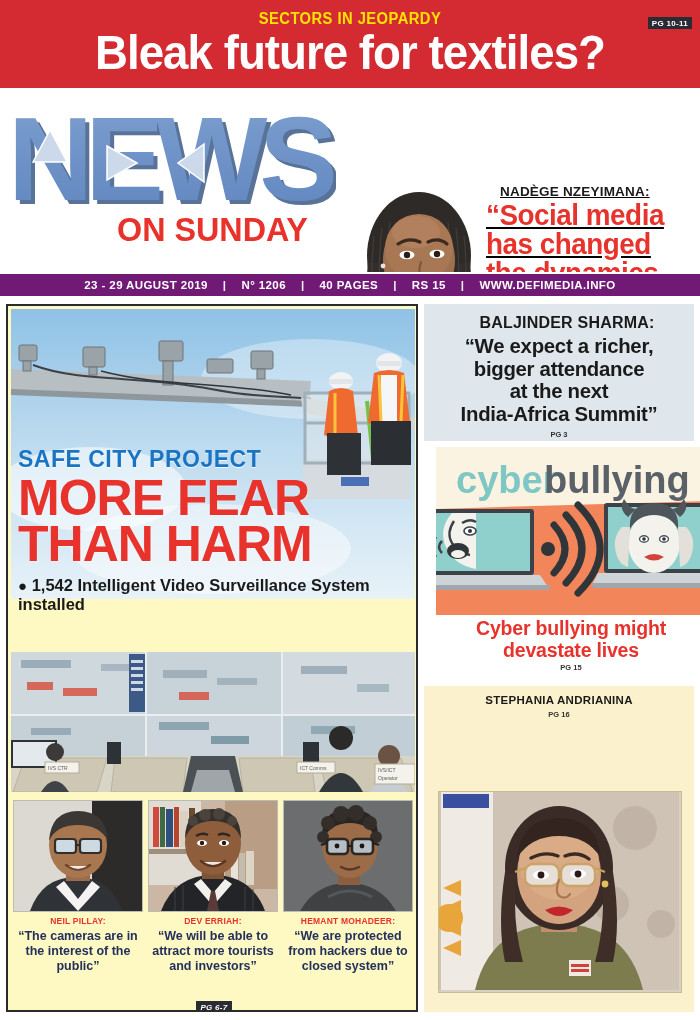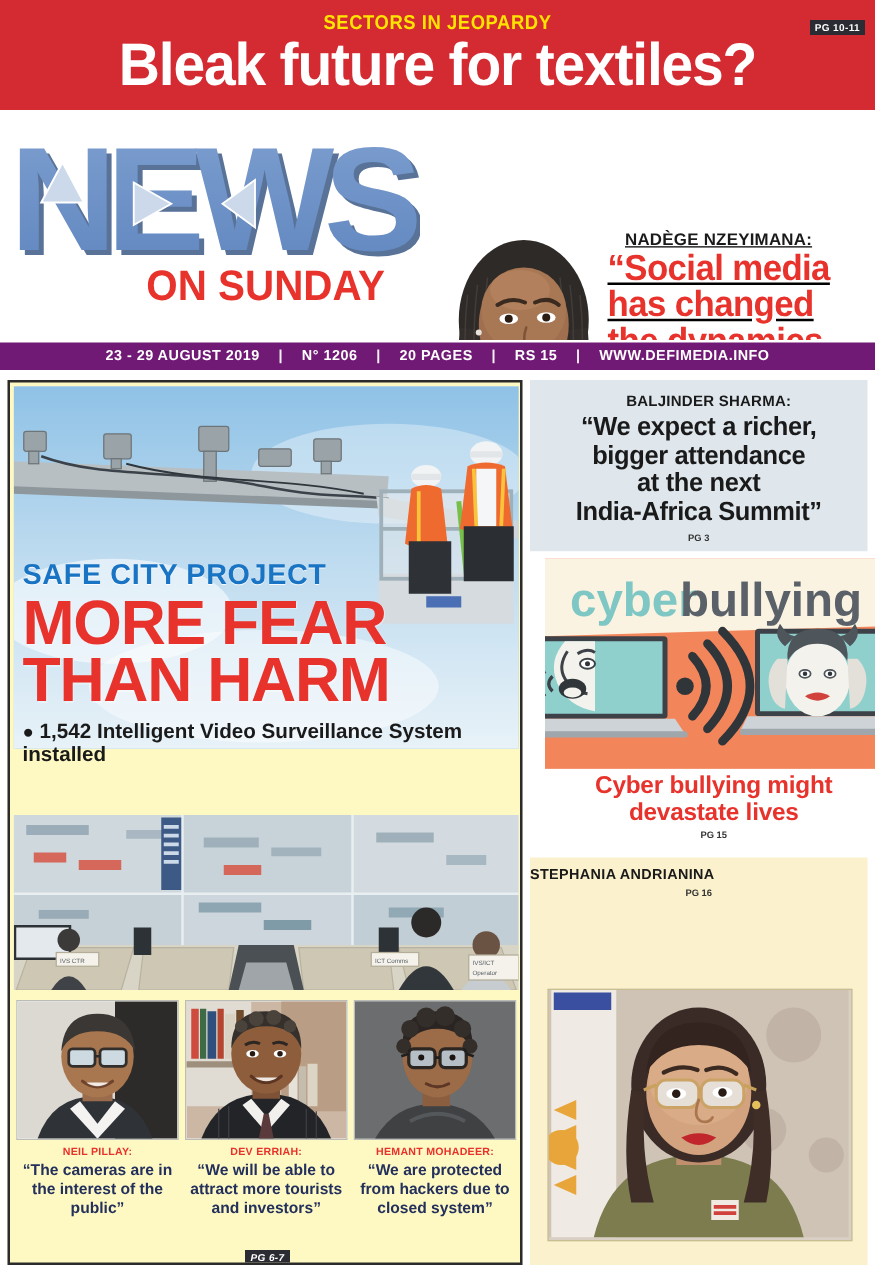--- a/index.html
+++ b/index.html
@@ -100,34 +100,34 @@
   .pcap .qt{color:#23305c;font-size:12.5px;font-weight:bold;line-height:15px;margin-top:2px;}
   .lead-pg{position:absolute;left:0;top:690px;width:412px;text-align:center;font-style:italic;}
 
   
   .rail{position:absolute;left:424px;top:8px;width:270px;height:708px;}
 
   .boxA{
     position:absolute;left:0;top:0;width:270px;height:137px;background:#dfe7ec;
     text-align:center;box-sizing:border-box;padding-top:10px;
   }
-  .boxA .who{color:#1a1a1a;font-size:12px;font-weight:bold;letter-spacing:.2px;margin-left:16px;}
+  .boxA .who{color:#1a1a1a;font-size:16px;font-weight:bold;letter-spacing:.2px;margin-left:16px;}
   .boxA .q{color:#1a1a1a;font-size:21px;font-weight:bold;line-height:22.5px;margin-top:3px;letter-spacing:-.3px;transform:scaleX(.97);}
   .boxA .pg{margin-top:5px;font-size:7.5px;font-weight:bold;color:#333;}
 
   .boxB{position:absolute;left:12px;top:143px;width:270px;height:233px;background:#ffffff;}
   .cyber-art{position:absolute;left:0;top:0;width:270px;height:168px;overflow:hidden;background:#f2855a;}
   .boxB .head{
     position:absolute;left:0;top:170px;width:270px;text-align:center;
     color:#e8322c;font-size:19.5px;font-weight:bold;line-height:22px;letter-spacing:-.2px;
   }
   .boxB .pg{position:absolute;left:0;top:216px;width:270px;text-align:center;font-size:7.5px;font-weight:bold;color:#333;}
 
   .boxC{position:absolute;left:0;top:382px;width:270px;height:326px;background:#fbf2cd;box-sizing:border-box;padding-top:8px;}
-  .boxC .who{color:#1a1a1a;font-size:11.5px;font-weight:bold;letter-spacing:.3px;}
+  .boxC .who{text-align:center;color:#1a1a1a;font-size:11.5px;font-weight:bold;letter-spacing:.3px;}
   .boxC .head{text-align:center;color:#e8322c;font-size:21px;font-weight:bold;line-height:22.5px;margin-top:2px;letter-spacing:-.3px;}
   .boxC .pg{text-align:center;font-size:7.5px;font-weight:bold;color:#333;margin-top:4px;}
   .boxC-photo{position:absolute;left:14px;top:105px;width:242px;height:200px;overflow:hidden;border:1px solid #c9bf8e;background:#d9cfc4;}
 
   svg{display:block;}
 </style>
 </head>
 <body>
 
 <div class="page">
@@ -216,21 +216,21 @@
       </div>
 
     </div>
   </div>
 
   <div class="infobar">
     <span class="seg">23 - 29 AUGUST 2019</span>
     <span class="sep">|</span>
     <span class="seg">N° 1206</span>
     <span class="sep">|</span>
-    <span class="seg">20 PAGES</span>
+    <span class="seg">40 PAGES</span>
     <span class="sep">|</span>
     <span class="seg">RS 15</span>
     <span class="sep">|</span>
     <span class="seg">WWW.DEFIMEDIA.INFO</span>
   </div>
 
   <div class="body">
 
     <div class="lead">
 

